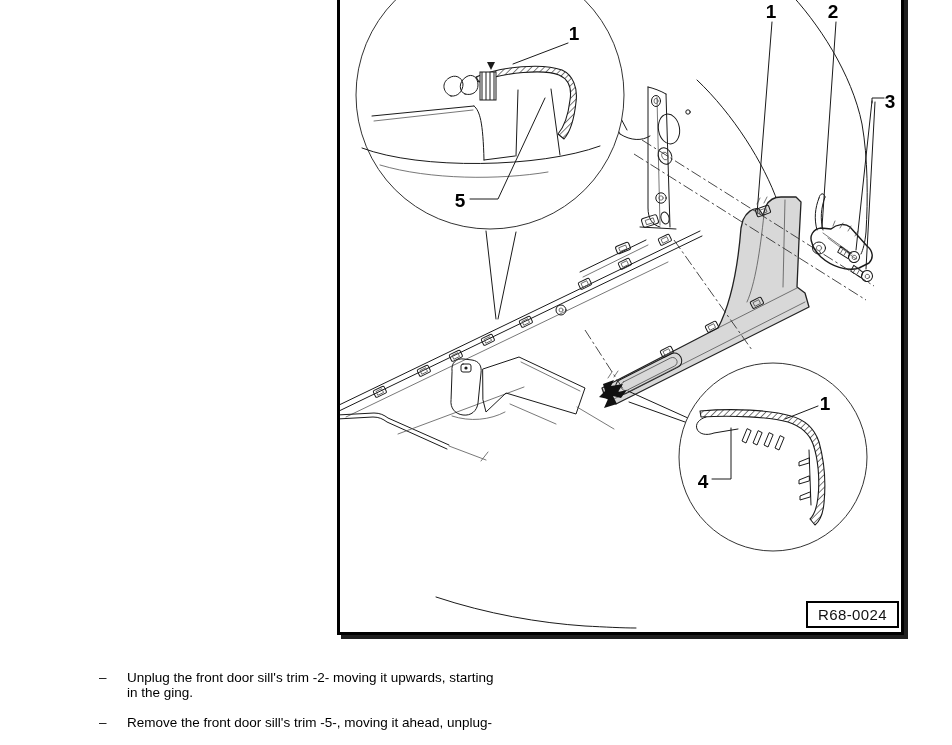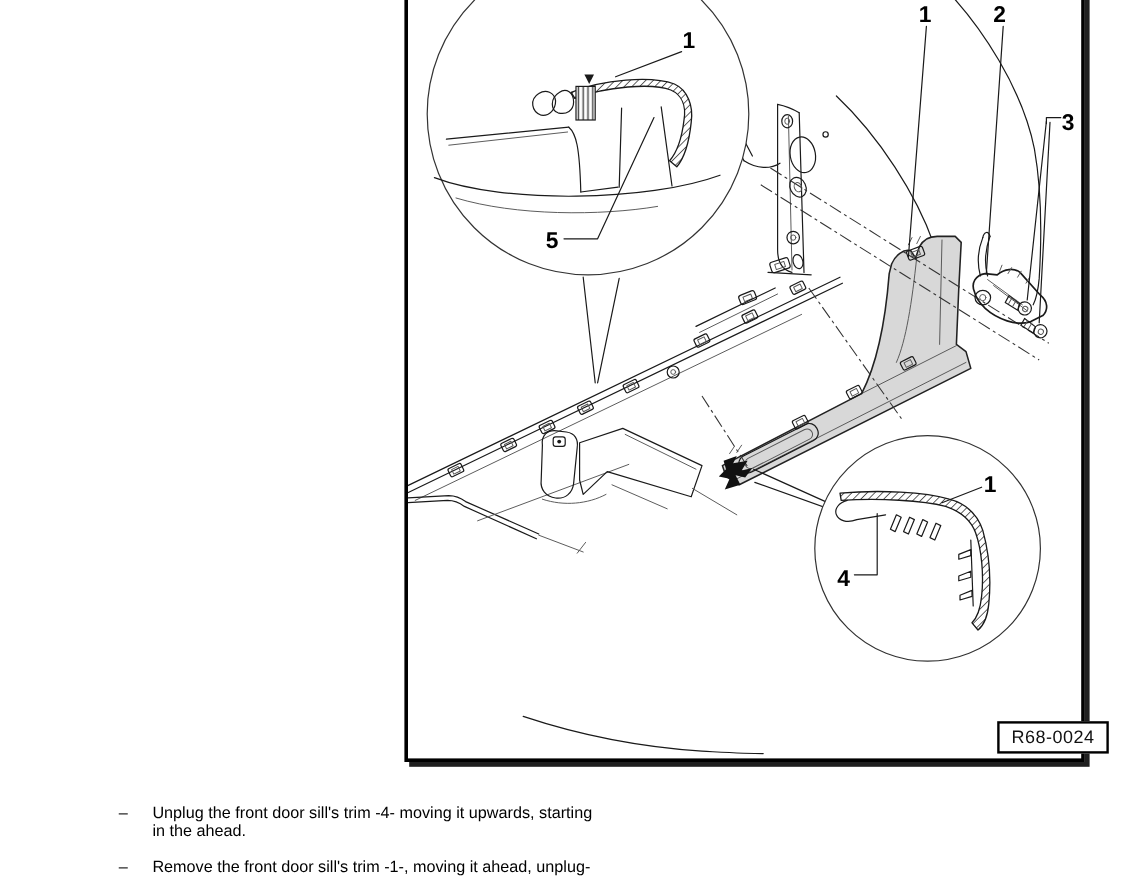--- a/index.html
+++ b/index.html
@@ -8,21 +8,21 @@
     background:#ffffff;font-family:"Liberation Sans",sans-serif;
   }
   .figure-frame{
     position:absolute;left:337px;top:-24px;width:561px;height:653px;
     border:3px solid #000;background:#fff;box-shadow:4px 4px 0 #1f1f1f;
   }
   .figure-frame > svg{position:absolute;left:0;top:0}
   .fig-code-box{
     position:absolute;left:466px;top:622px;width:89px;height:23px;
     border:2px solid #000;display:flex;align-items:center;justify-content:center;
-    font-size:15px;color:#111;letter-spacing:.4px;background:#fff;margin-left:25px;
+    font-size:15px;color:#111;letter-spacing:.4px;background:#fff;
   }
   .instructions{
     position:absolute;left:99px;top:671px;width:520px;
     color:#000;font-size:13.5px;line-height:14.6px;
   }
   .instr-item{display:flex}
   .instr-item + .instr-item{margin-top:16px}
   .instr-marker{width:28px;flex:none}
   .instr-text span{display:block}
   .co{font-family:"Liberation Sans",sans-serif;font-weight:bold;font-size:19px;fill:#000}
@@ -254,23 +254,23 @@
 
   <div class="fig-code-box">
     <span>R68-0024</span>
   </div>
 </div>
 
 <div class="instructions">
   <div class="instr-item">
     <span class="instr-marker">–</span>
     <span class="instr-text">
-      <span>Unplug the front door sill's trim -4- moving it upwards, starting</span>
-      <span>in the ahead.</span>
+      <span>Unplug the front door sill's trim -2- moving it upwards, starting</span>
+      <span>in the ging.</span>
     </span>
   </div>
   <div class="instr-item">
     <span class="instr-marker">–</span>
     <span class="instr-text">
-      <span>Remove the front door sill's trim -1-, moving it ahead, unplug-</span>
+      <span>Remove the front door sill's trim -5-, moving it ahead, unplug-</span>
     </span>
   </div>
 </div>
 
 </body></html>

